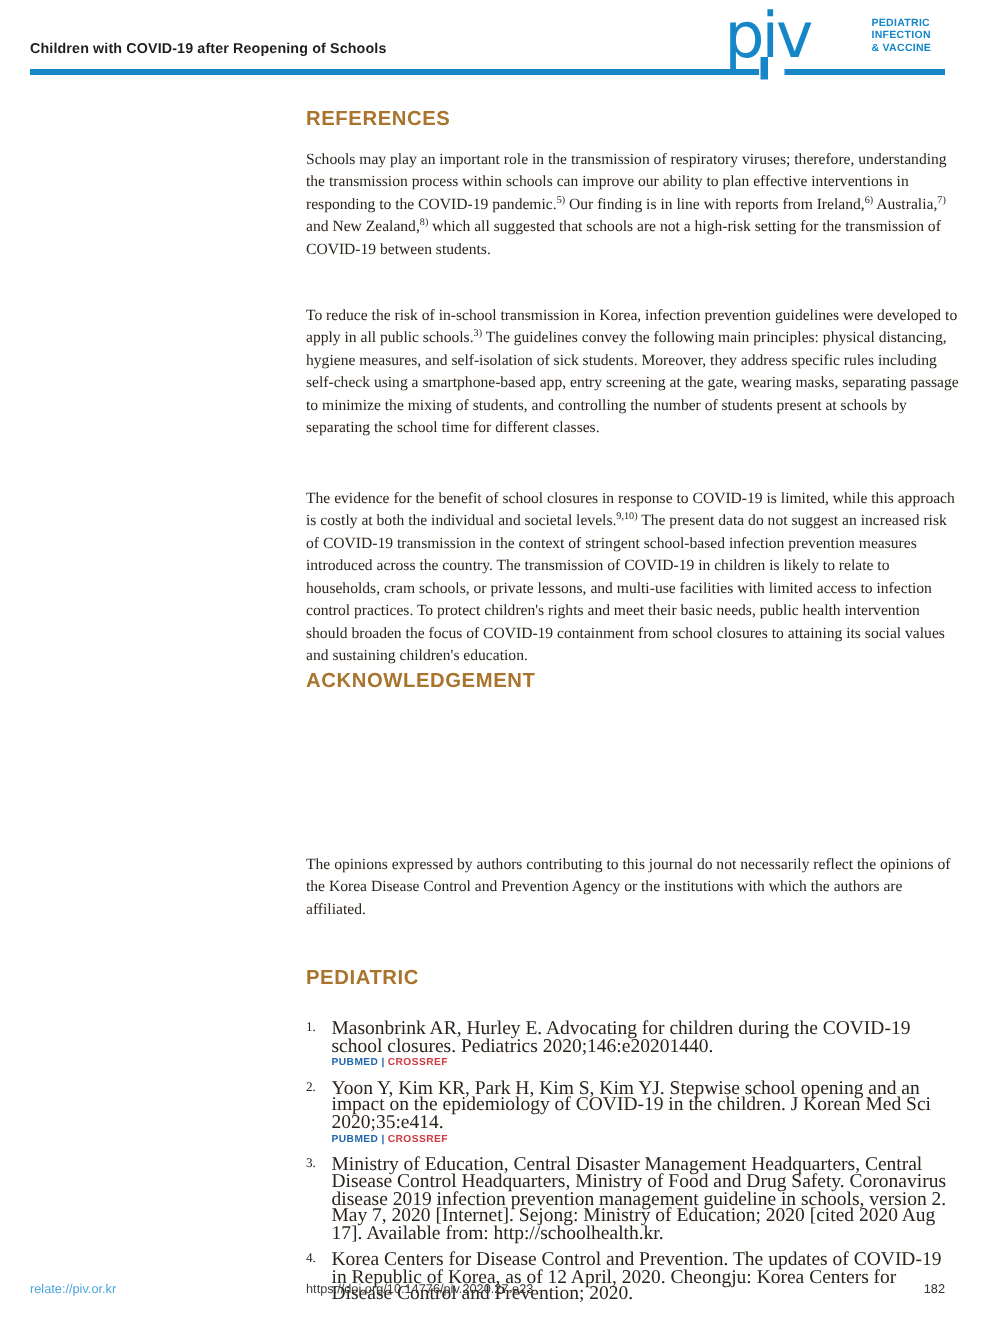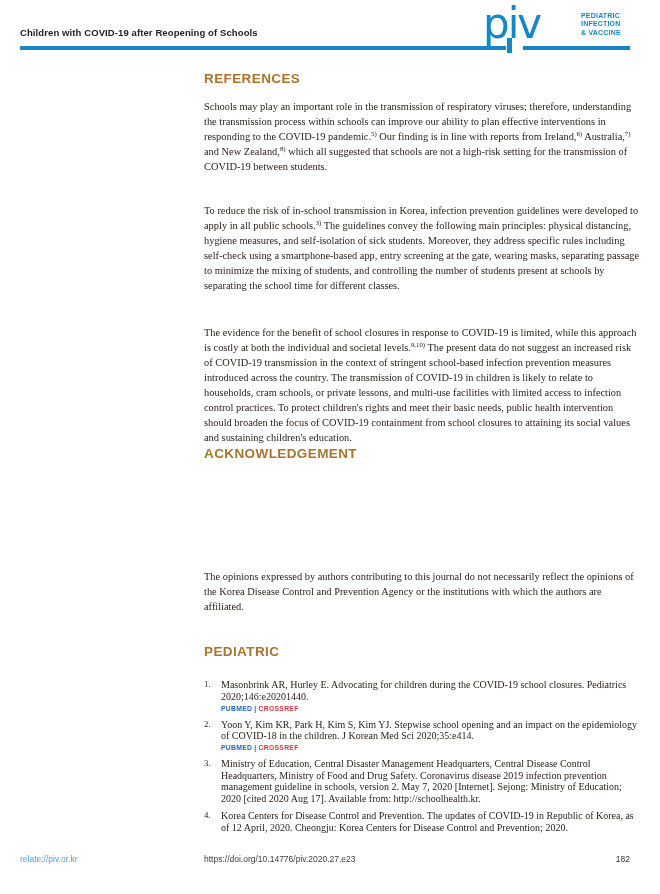--- a/index.html
+++ b/index.html
@@ -78,21 +78,21 @@
     margin-bottom:6px;
   }
   .ref-num{
     flex:0 0 17px;
     font-family:"Liberation Serif","DejaVu Serif",serif;
     font-size:8.8px;line-height:11.5px;color:var(--body-ink);
   }
   .ref-body{flex:1;}
   .ref-text{
     font-family:"Liberation Serif","DejaVu Serif",serif;
-    font-size:10px;line-height:11.5px;color:var(--body-ink);
+    font-size:13px;line-height:11.5px;color:var(--body-ink);
   }
   .ref-badges{
     margin-top:1.5px;
     font-size:6.8px;font-weight:700;letter-spacing:.3px;line-height:9px;
   }
   .badge-pubmed{color:var(--pubmed);cursor:pointer;}
   .badge-sep{color:var(--pubmed);margin:0 2px;}
   .badge-crossref{color:var(--crossref);cursor:pointer;}
   
   .footer-link{
@@ -143,21 +143,21 @@
         <div class="ref-text">Masonbrink AR, Hurley E. Advocating for children during the COVID-19 school closures. Pediatrics 2020;146:e20201440.</div>
         <div class="ref-badges">
           <span class="badge-pubmed">PUBMED</span><span class="badge-sep">|</span><span class="badge-crossref">CROSSREF</span>
         </div>
       </div>
     </li>
 
     <li class="ref-item">
       <span class="ref-num">2.</span>
       <div class="ref-body">
-        <div class="ref-text">Yoon Y, Kim KR, Park H, Kim S, Kim YJ. Stepwise school opening and an impact on the epidemiology of COVID-18 in the children. J Korean Med Sci 2020;35:e414.</div>
+        <div class="ref-text">Yoon Y, Kim KR, Park H, Kim S, Kim YJ. Stepwise school opening and an impact on the epidemiology of COVID-19 in the children. J Korean Med Sci 2020;35:e414.</div>
         <div class="ref-badges">
           <span class="badge-pubmed">PUBMED</span><span class="badge-sep">|</span><span class="badge-crossref">CROSSREF</span>
         </div>
       </div>
     </li>
 
     <li class="ref-item">
       <span class="ref-num">3.</span>
       <div class="ref-body">
         <div class="ref-text">Ministry of Education, Central Disaster Management Headquarters, Central Disease Control Headquarters, Ministry of Food and Drug Safety. Coronavirus disease 2019 infection prevention management guideline in schools, version 2. May 7, 2020 [Internet]. Sejong: Ministry of Education; 2020 [cited 2020 Aug 17]. Available from: http://schoolhealth.kr.</div>

